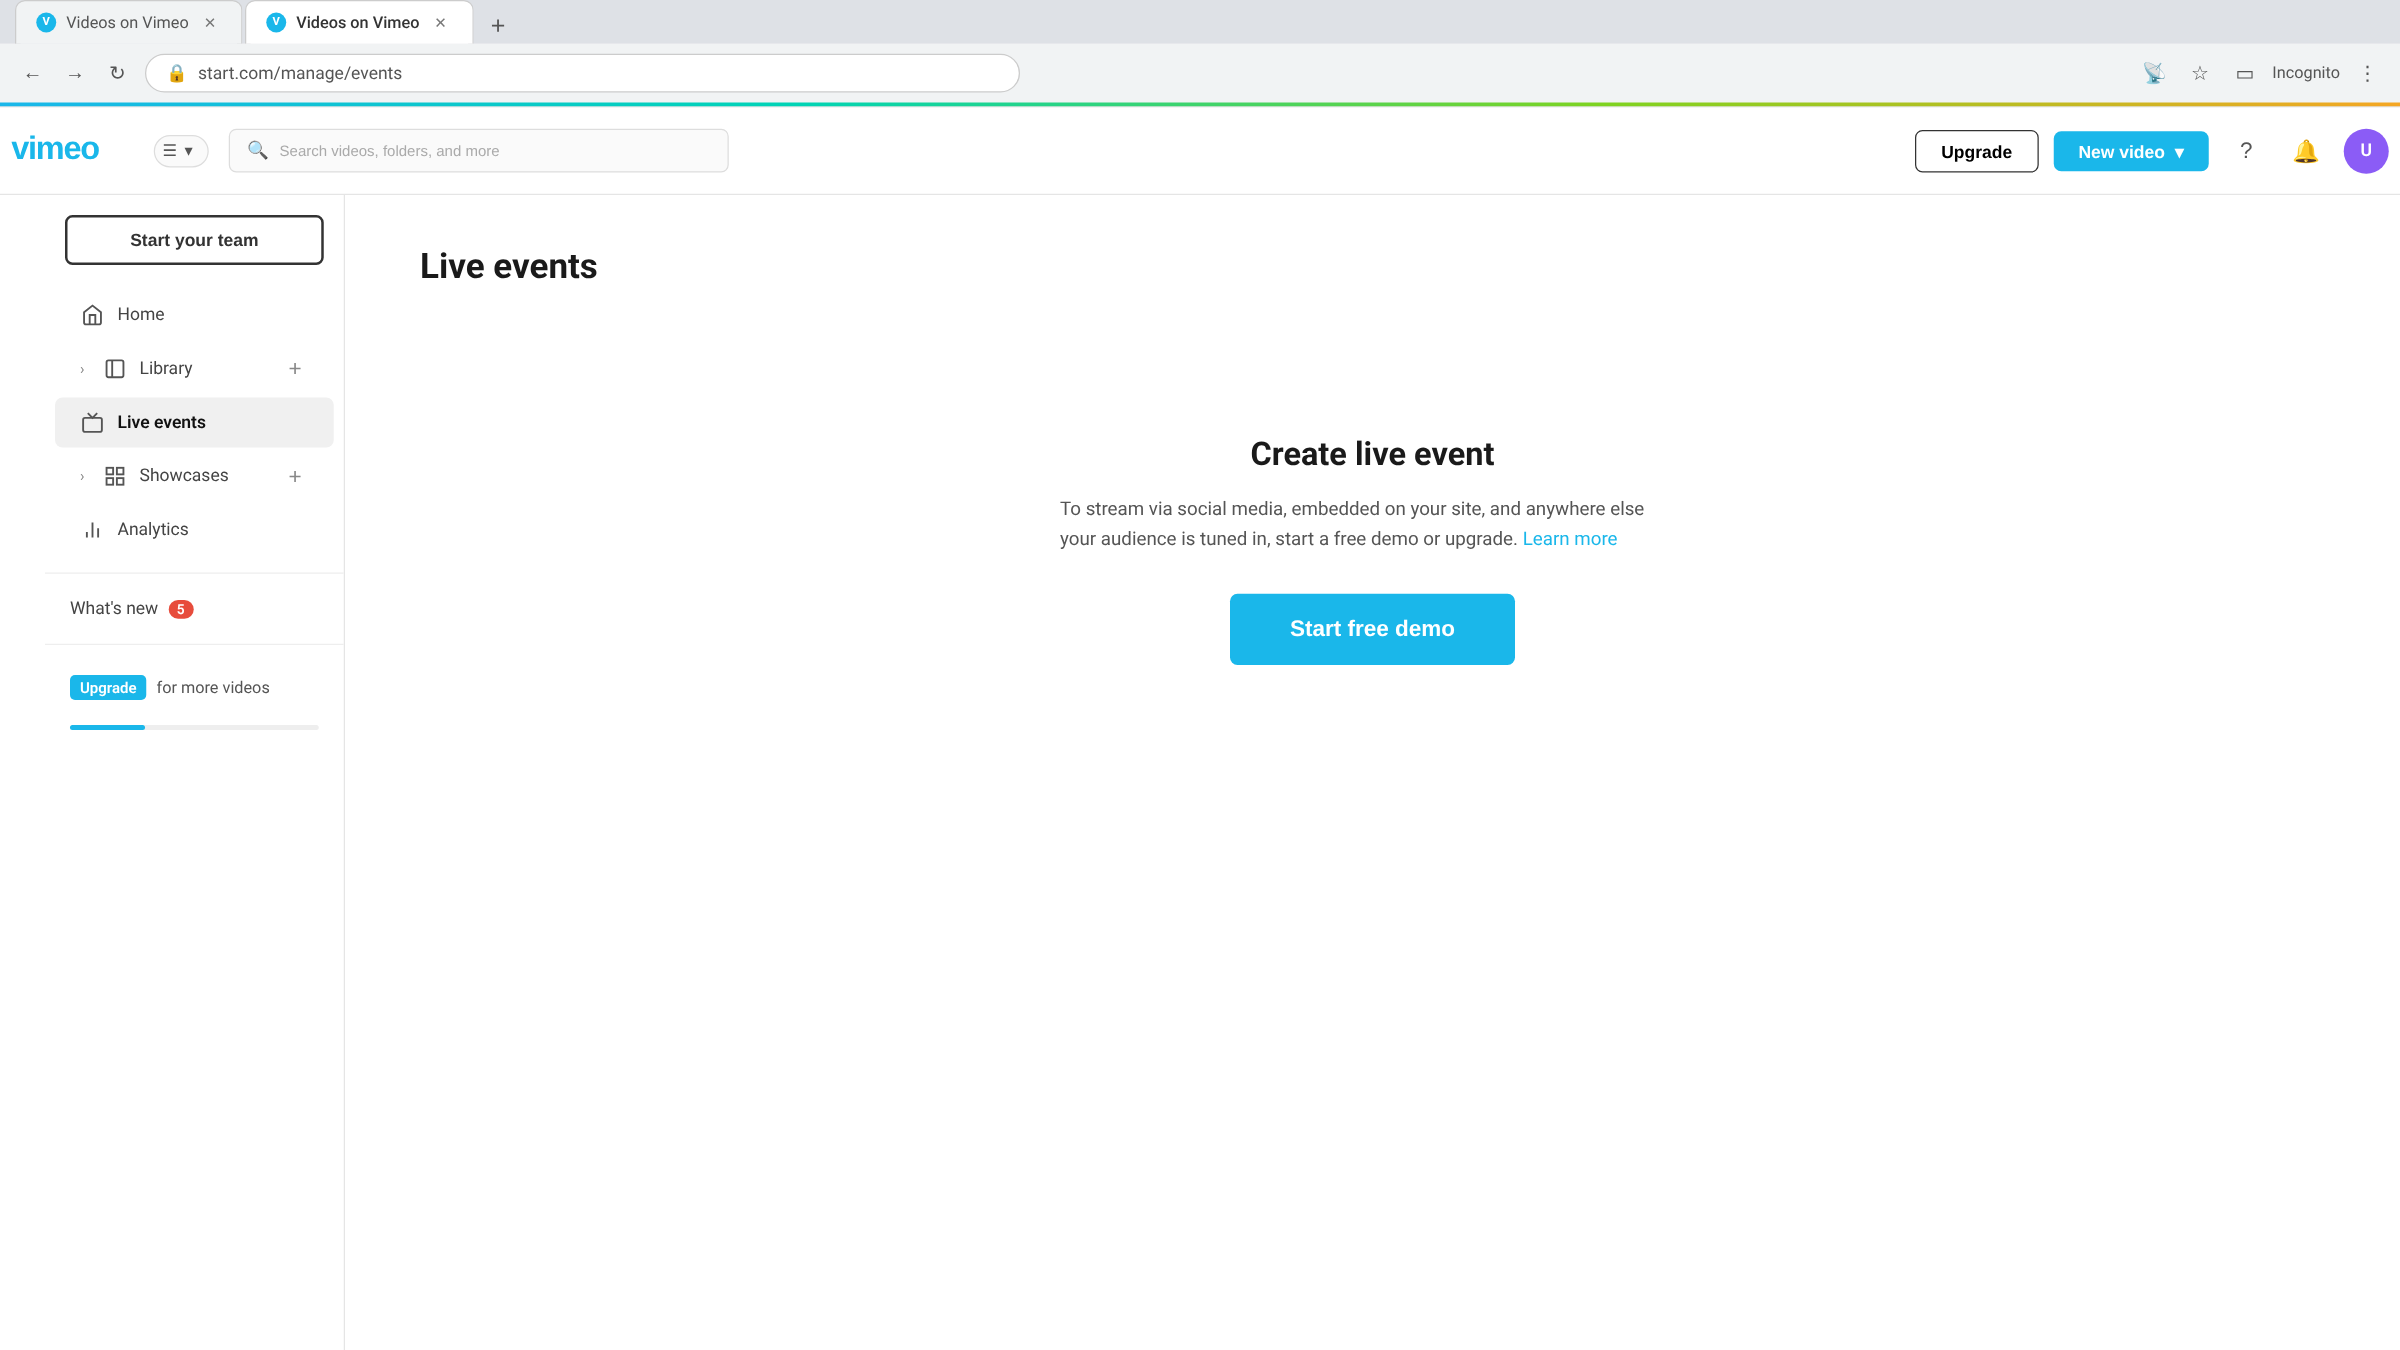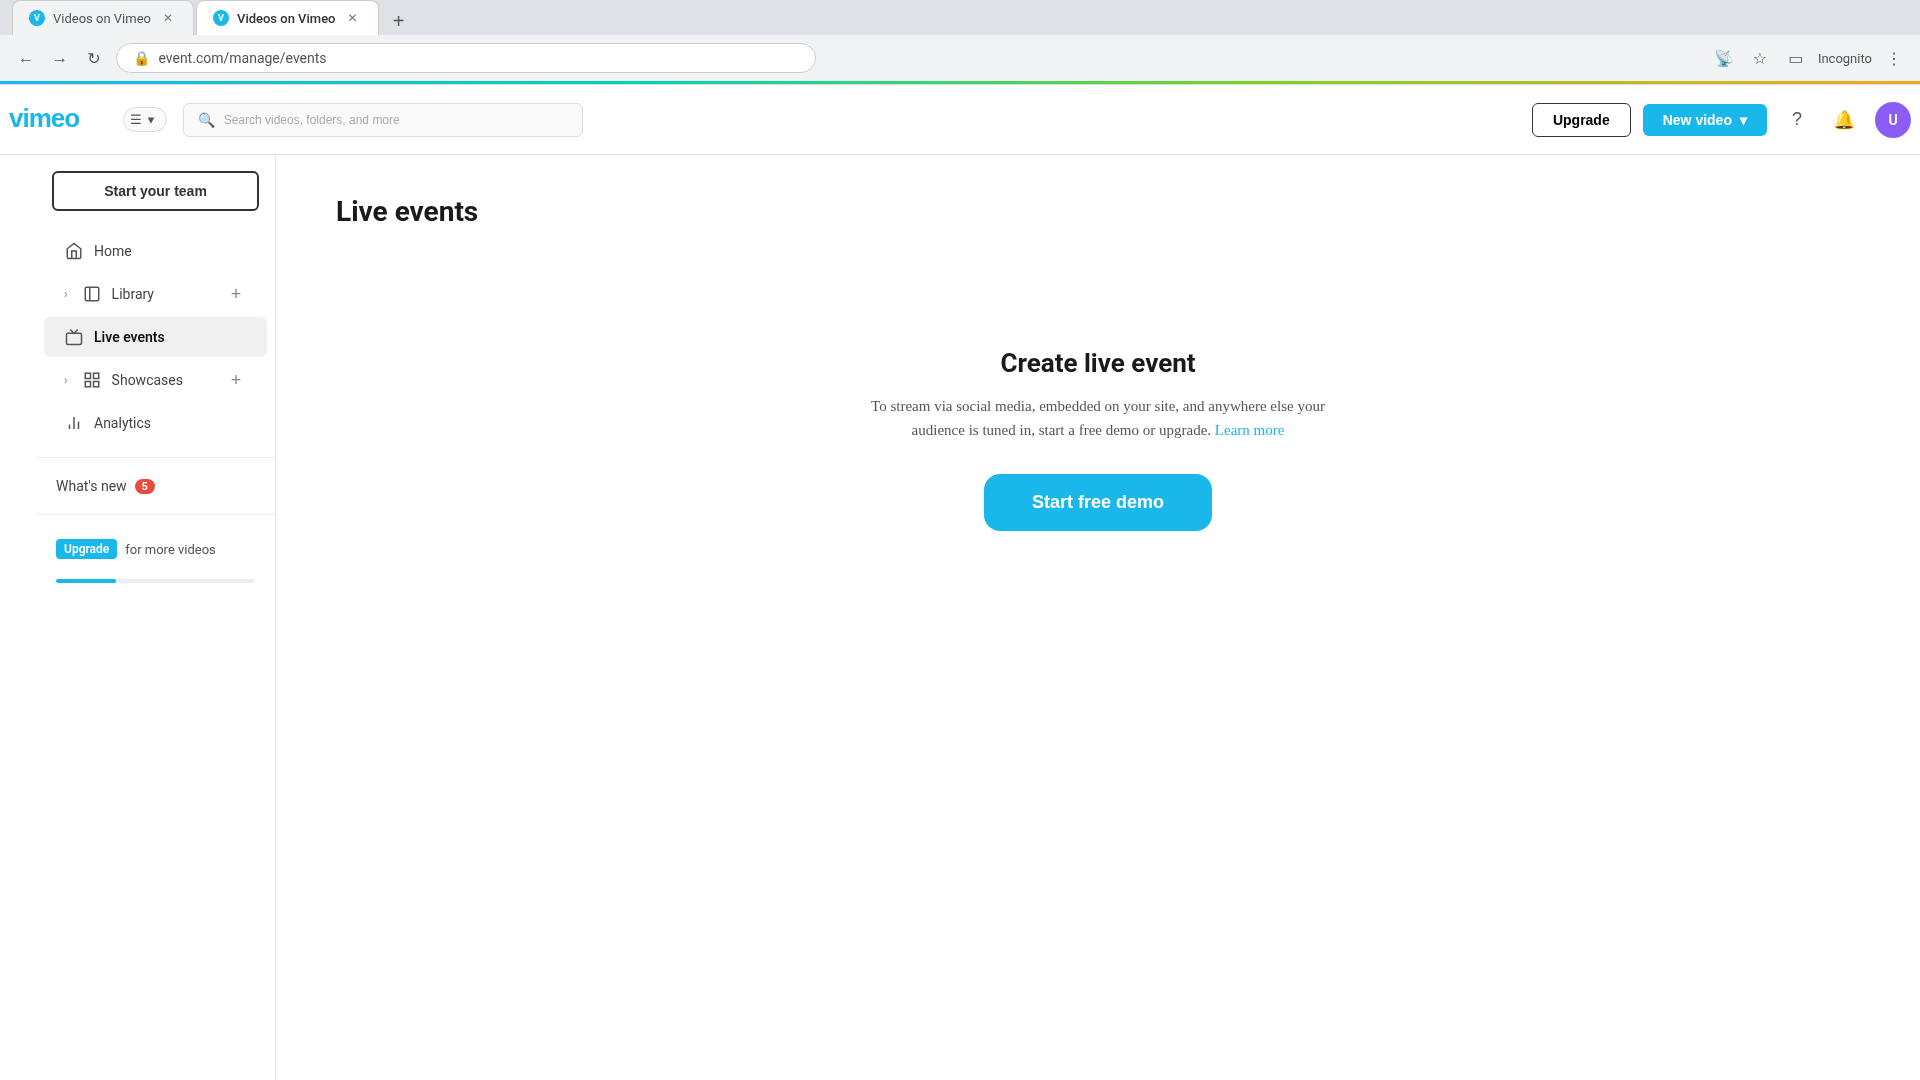--- a/index.html
+++ b/index.html
@@ -59,24 +59,24 @@
 
     .page-title { font-size: 28px; font-weight: 700; color: #1a1a1a; margin-bottom: 60px; }
 
     .center-content { display: flex; flex-direction: column; align-items: center; justify-content: center; padding: 60px 0; }
 
     
     .live-illustration { position: relative; width: 160px; height: 120px; margin-bottom: 24px; }
     .live-badge { position: absolute; top: 10px; left: 25px; background: #e74c3c; color: white; font-size: 11px; font-weight: 700; padding: 3px 8px; border-radius: 3px; letter-spacing: 0.5px; }
 
     .create-title { font-size: 26px; font-weight: 700; color: #1a1a1a; margin-bottom: 16px; text-align: center; }
-    .create-desc { font-size: 15px; color: #555; text-align: center; max-width: 500px; line-height: 1.6; margin-bottom: 32px; font-family: Liberation Serif, serif; }
+    .create-desc { font-size: 15px; color: #555; text-align: left; max-width: 500px; line-height: 1.6; margin-bottom: 32px; }
     .create-desc a { color: #1ab7ea; text-decoration: none; }
 
-    .start-demo-btn { background: #1ab7ea; color: white; font-size: 18px; font-weight: 600; padding: 18px 48px; border: none; border-radius: 16px; cursor: pointer; transition: background 0.2s; }
+    .start-demo-btn { background: #1ab7ea; color: white; font-size: 18px; font-weight: 600; padding: 18px 48px; border: none; border-radius: 6px; cursor: pointer; transition: background 0.2s; }
 
     
     .app-header { background: #fff; border-bottom: 1px solid #e5e5e5; display: flex; align-items: center; padding: 12px 9px; gap: 16px; height: 70px; }
     .header-logo { font-size: 26px; font-weight: 900; color: #1ab7ea; letter-spacing: -1px; margin-right: 8px; }
     .search-bar { display: flex; align-items: center; gap: 8px; border: 1px solid #ddd; border-radius: 6px; padding: 8px 14px; flex: 0 0 400px; background: #fafafa; }
     .search-icon-wrap { color: #888; font-size: 14px; }
     .search-input { border: none; background: transparent; outline: none; font-size: 12px; color: #3b82f6; flex: 1; }
     .search-input::placeholder { color: #aaa; }
     .header-actions { margin-left: auto; display: flex; align-items: center; gap: 12px; }
     .upgrade-btn { padding: 8px 20px; border: 1.5px solid #333; border-radius: 6px; background: white; font-size: 14px; font-weight: 600; cursor: pointer; }
@@ -114,21 +114,21 @@
     </div>
 
     <div class="browser-toolbar">
       <div class="browser-controls">
         <button class="browser-btn">←</button>
         <button class="browser-btn">→</button>
         <button class="browser-btn">↻</button>
       </div>
       <div class="address-bar">
         <span>🔒</span>
-        <span>event.com/manage/events</span>
+        <span>start.com/manage/events</span>
       </div>
       <div class="browser-actions">
         <button class="browser-action-btn">📡</button>
         <button class="browser-action-btn">☆</button>
         <button class="browser-action-btn">▭</button>
         <span style="font-size:13px;color:#555;">Incognito</span>
         <button class="browser-action-btn">⋮</button>
       </div>
     </div>
 

